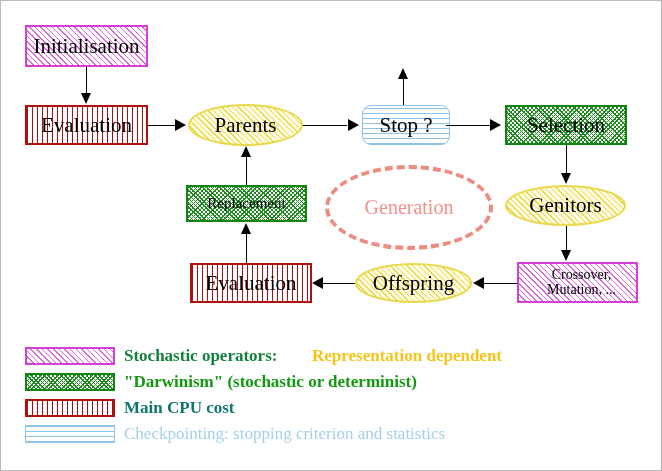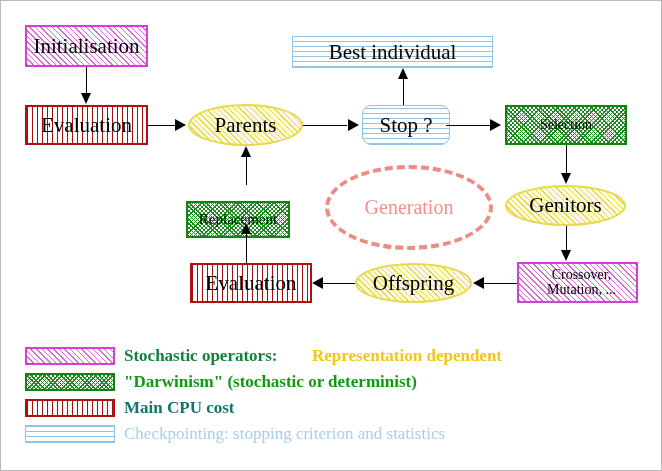--- a/index.html
+++ b/index.html
@@ -77,50 +77,47 @@
   </div>
 
   <div class="node pat-vert b-red" style="left:25px;top:105px;width:123px;height:40px;">
     <span class="lbl" style="font-size:21px;">Evaluation</span>
   </div>
 
   <div class="node pat-yellow b-yellow ellipse" style="left:188px;top:104px;width:115px;height:42px;">
     <span class="lbl" style="font-size:21px;">Parents</span>
   </div>
 
-  <div class="node pat-horz b-blue" style="left:292px;top:36px;width:201px;height:32px;">
-    <span class="lbl" style="font-size:21px;">Best individual</span>
-  </div>
 
   <div class="node pat-horz b-blue rounded" style="left:362px;top:105px;width:88px;height:40px;">
     <span class="lbl" style="font-size:21px;">Stop ?</span>
   </div>
 
   <div class="node pat-cross b-green" style="left:505px;top:105px;width:122px;height:40px;">
-    <span class="lbl" style="font-size:14px;">Selection</span>
+    <span class="lbl" style="font-size:21px;">Selection</span>
   </div>
 
   <div class="node pat-yellow b-yellow ellipse" style="left:505px;top:185px;width:121px;height:41px;">
     <span class="lbl" style="font-size:21px;">Genitors</span>
   </div>
 
   <div class="node pat-diag b-magenta" style="left:517px;top:262px;width:121px;height:41px;flex-direction:column;justify-content:center;padding-left:8px;">
     <span class="lbl" style="font-size:14px;">Crossover,</span>
     <span class="lbl" style="font-size:14px;">Mutation, ...</span>
   </div>
 
   <div class="node pat-yellow b-yellow ellipse" style="left:355px;top:263px;width:117px;height:40px;">
     <span class="lbl" style="font-size:21px;">Offspring</span>
   </div>
 
   <div class="node pat-vert b-red" style="left:190px;top:263px;width:122px;height:40px;">
     <span class="lbl" style="font-size:21px;">Evaluation</span>
   </div>
 
-  <div class="node pat-cross b-green" style="left:186px;top:185px;width:104px;height:37px;margin-top:16px;">
+  <div class="node pat-cross b-green" style="left:186px;top:185px;width:121px;height:37px;">
     <span class="lbl" style="font-size:15px;">Replacement</span>
   </div>
 
   <div id="generation-ring" style="left:325px;top:165px;width:168px;height:85px;">
     <span class="lbl" style="font-size:20px;">Generation</span>
   </div>
 
   <div class="ln lnv" style="left:86px;top:67px;height:27px;"></div>
   <div class="arrow ar-down" style="left:81px;top:93px;"></div>
 

